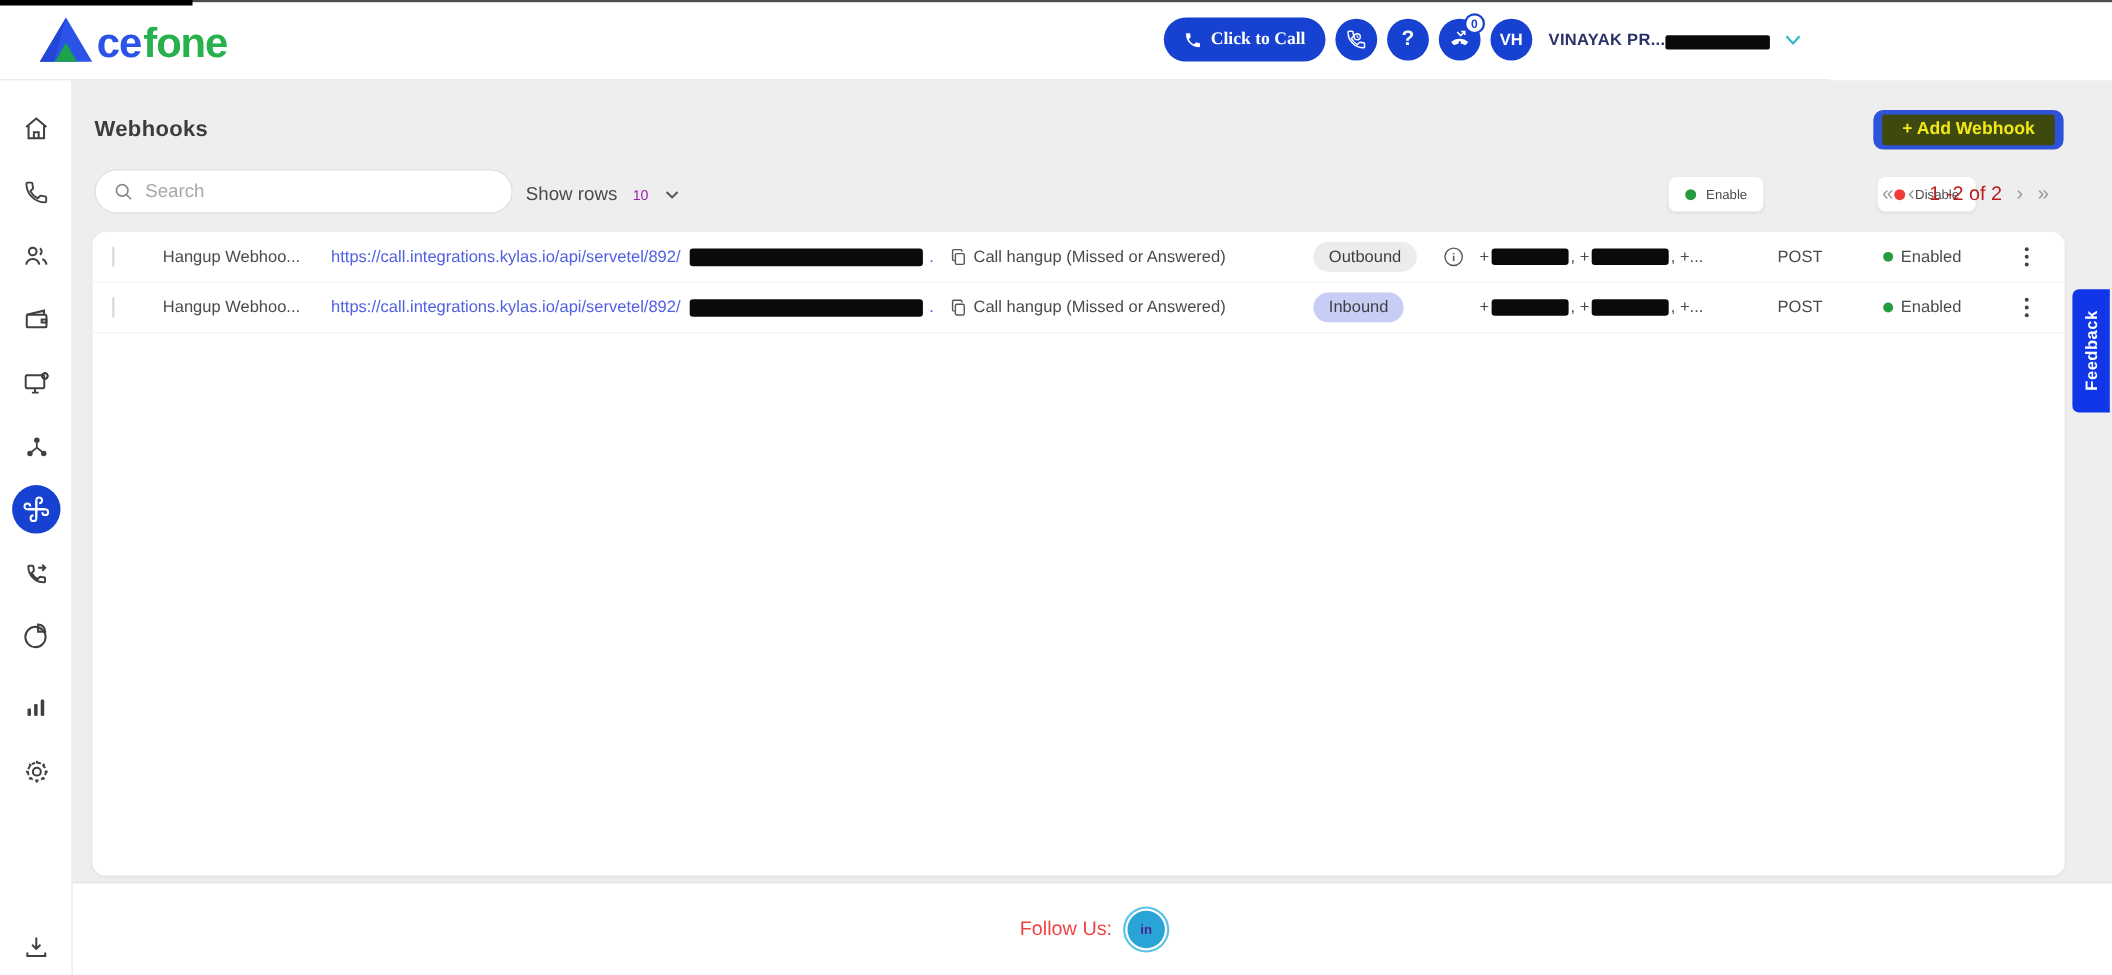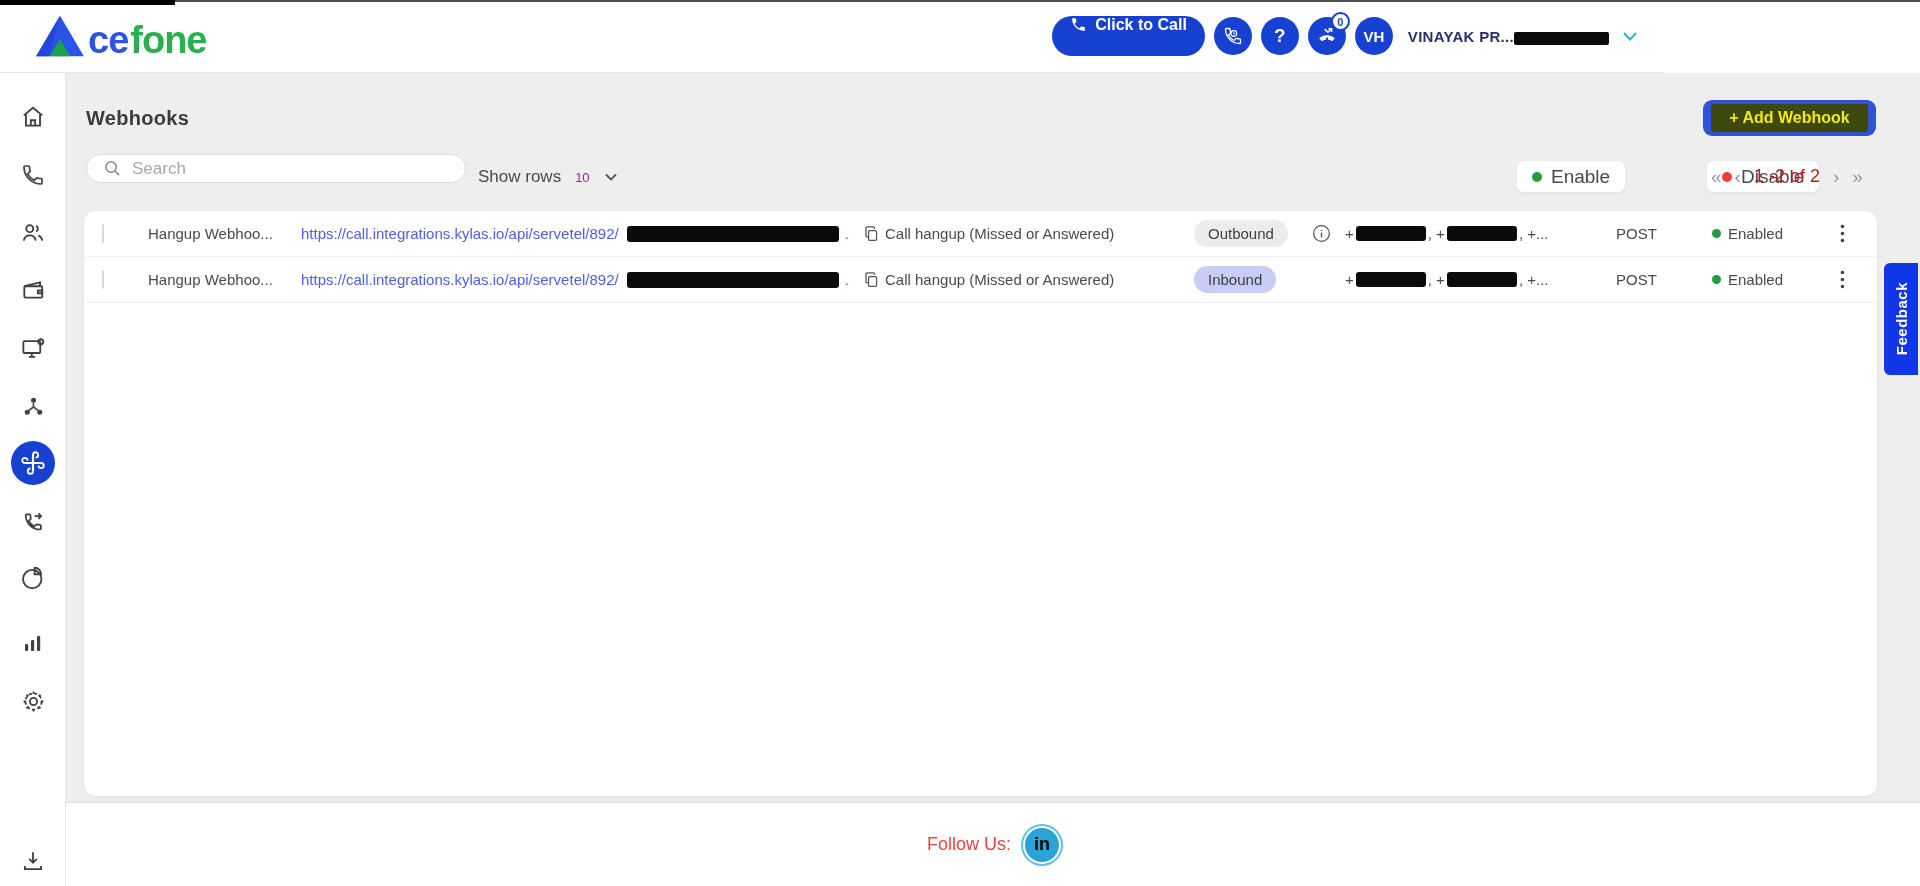--- a/index.html
+++ b/index.html
@@ -29,22 +29,22 @@
 
   
   .app-header{position:absolute;top:0;left:0;width:1664px;height:73px;background:#fff;
               border-bottom:1px solid #e6e6e6;z-index:10;display:flex;align-items:center}
   .logo{display:flex;align-items:flex-end;margin-left:34px;gap:2px;cursor:pointer}
   .logo-text{font-size:38px;font-weight:bold;letter-spacing:-1px;line-height:0.95}
   .logo-ce{color:var(--logo-blue)}
   .logo-fone{color:var(--logo-green)}
   .header-right{position:absolute;right:26px;top:16px;display:flex;align-items:center;gap:9px}
   .ctc-btn{height:40px;padding:0 18px;border-radius:20px;background:var(--brand-blue);border:none;
-           color:#fff;font-weight:bold;font-size:16px;display:flex;gap:8px;cursor:pointer;
-           font-family:Liberation Sans, sans-serif}
+           color:#fff;font-weight:bold;font-size:16px;display:flex;align-items:center;gap:8px;cursor:pointer;
+           font-family:Liberation Serif, serif}
   .hdr-circle{width:38px;height:38px;border-radius:50%;background:var(--brand-blue);color:#fff;
               display:flex;align-items:center;justify-content:center;position:relative;cursor:pointer;
               font-weight:bold;font-size:19px}
   .hdr-badge{position:absolute;top:-5px;right:-4px;width:19px;height:19px;border-radius:50%;
              background:#fff;border:2px solid var(--brand-blue);color:var(--brand-blue);
              font-size:11px;font-weight:bold;display:flex;align-items:center;justify-content:center}
   .user-block{display:flex;flex-direction:row;margin-left:6px}
   .user-name{font-size:15px;font-weight:bold;color:#2a3168;letter-spacing:.3px}
   .user-redact{width:95px;height:13px;background:#0a0a0a;border-radius:2px;margin-top:4px}
   .user-chevron{margin-left:4px}
@@ -57,31 +57,31 @@
   .side-item.active{left:11px;width:44px;height:44px;background:var(--brand-blue);border-radius:50%;color:#fff}
 
   
   .main{position:absolute;left:66px;top:73px;width:1854px;height:729px;background:#efeeee}
   .page-title{position:absolute;left:20px;top:34px;font-size:20px;font-weight:600;color:#3c3c3c;letter-spacing:.3px}
   .add-btn{position:absolute;left:1637px;top:27px;width:173px;height:36px;background:var(--btn-outer);
            border:none;border-radius:9px;padding:4px 8px;cursor:pointer}
   .add-btn-inner{width:100%;height:100%;background:var(--btn-inner);border-radius:3px;color:var(--btn-text);
            font-weight:bold;font-size:16px;display:flex;align-items:center;justify-content:center;
            font-family:"Liberation Sans",sans-serif}
-  .search-box{position:absolute;left:20px;top:81px;width:380px;height:29px;background:#fff;
+  .search-box{position:absolute;left:20px;top:81px;width:380px;height:40px;background:#fff;
               border:1px solid #ddd;border-radius:23px;display:flex;align-items:center;padding:0 16px;gap:10px}
   .search-box input{border:none;outline:none;font-size:17px;color:#555;width:300px;background:transparent;
               font-family:"Liberation Sans",sans-serif}
   .search-box input::placeholder{color:#a8a8a8}
   .show-rows{position:absolute;left:412px;top:81px;height:46px;display:flex;align-items:center;gap:14px}
   .show-rows-label{font-size:17px;color:#4a4a4a}
   .show-rows-value{font-size:13px;color:#a21caf;font-weight:400;cursor:pointer}
   .pill-btn{position:absolute;top:87px;height:33px;border-radius:8px;background:#fff;border:1px solid #ececec;
             box-shadow:0 1px 2px rgba(0,0,0,.05);display:flex;align-items:center;gap:9px;padding:0 15px;
-            font-size:19px;color:#4a4a4a;cursor:pointer;font-family:"Liberation Sans",sans-serif}
+            font-size:12px;color:#4a4a4a;cursor:pointer;font-family:"Liberation Sans",sans-serif}
   .dot{width:10px;height:10px;border-radius:50%}
   .pager{position:absolute;left:1645px;top:87px;height:33px;display:flex;align-items:center;gap:13px}
   .pager .arrow{font-size:19px;color:#999;cursor:pointer;line-height:1}
   .pager .range{font-size:18px;color:#b91c1c}
 
   
   .card{position:absolute;left:18px;top:138px;width:1793px;height:585px;background:#fff;border-radius:12px;
         box-shadow:0 1px 3px rgba(0,0,0,.06);overflow:hidden}
   .trow{display:grid;grid-template-columns:64px 153px 584px 309px 151px 271px 96px 96px 69px;
         align-items:center}
@@ -105,22 +105,22 @@
   .status-dot{width:9px;height:9px;border-radius:50%;background:var(--green)}
   .status-head{display:flex;align-items:center;gap:5px;padding-left:6px}
   .sort-glyph{font-family:"DejaVu Sans",sans-serif;font-size:14px;color:#555;cursor:pointer}
   .action-cell{display:flex;justify-content:center;cursor:pointer;color:#444}
   .did-head{text-align:center}
 
   
   .footer{position:absolute;left:66px;top:802px;width:1854px;height:84px;background:#fff;
           border-top:1px solid #ddd;display:flex;align-items:center;justify-content:center;gap:14px}
   .follow-label{font-size:18px;color:#ef4444}
-  .li-circle{width:34px;height:34px;border-radius:50%;background:var(--linkedin);color:#000000;font-weight:bold;
-             font-size:18px;display:flex;align-items:center;justify-content:center;cursor:pointer;
+  .li-circle{width:34px;height:34px;border-radius:50%;background:var(--linkedin);color:#4c1d95;font-weight:bold;
+             font-size:12px;display:flex;align-items:center;justify-content:center;cursor:pointer;
              box-shadow:0 0 0 2px #fff,0 0 0 4px #5bc2e7}
   
   .feedback-tab{position:absolute;right:2px;top:263px;width:34px;height:112px;background:var(--feedback-blue);
                 border-radius:6px 0 0 6px;display:flex;align-items:center;justify-content:center;cursor:pointer;z-index:40}
   .feedback-tab span{writing-mode:vertical-rl;transform:rotate(180deg);color:#fff;font-weight:bold;
                 font-size:15px;letter-spacing:.5px}
   svg{display:block}
 </style>
 </head>
 <body>

